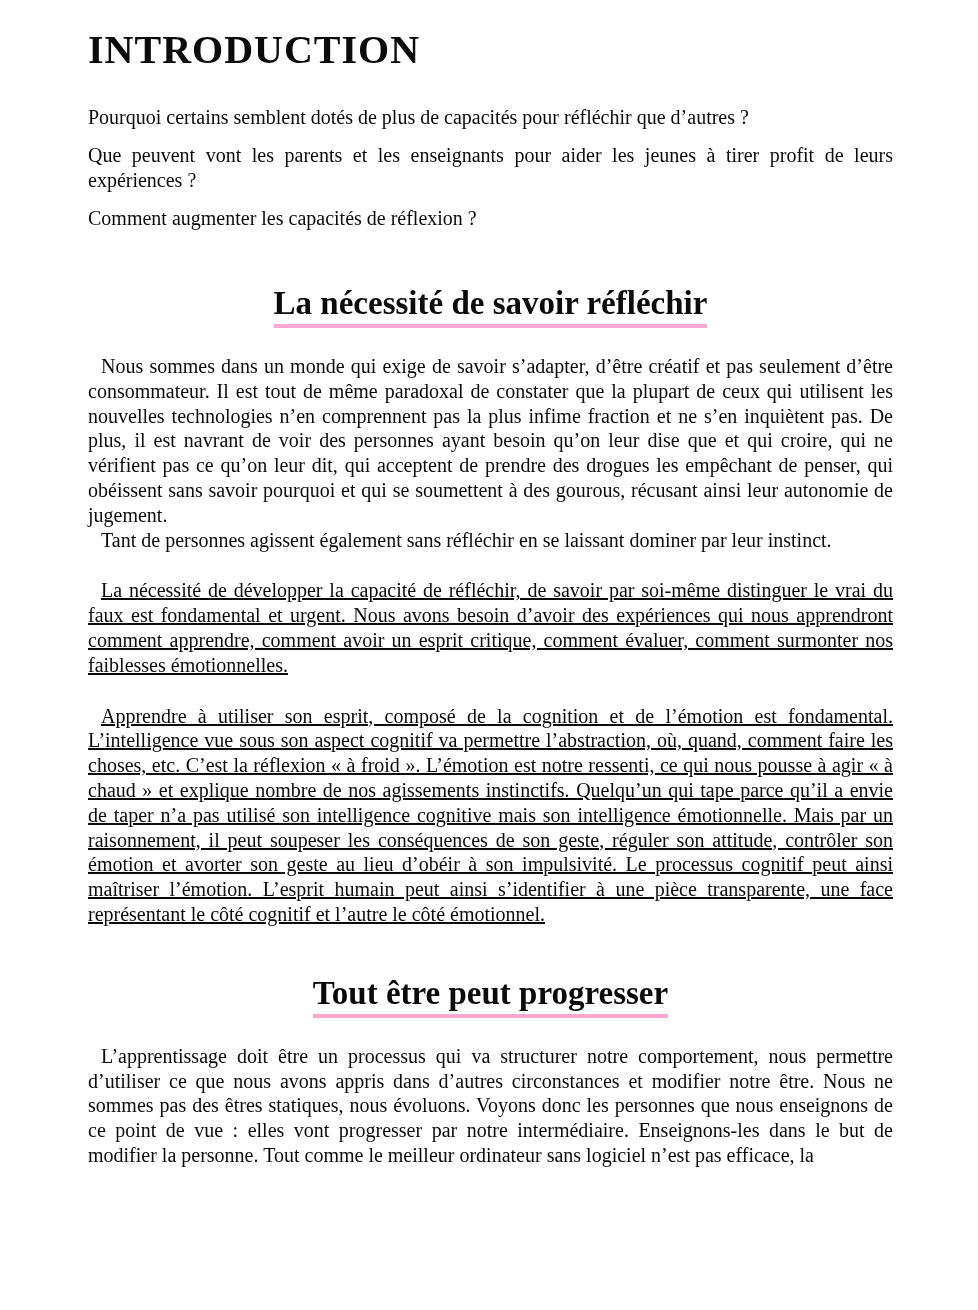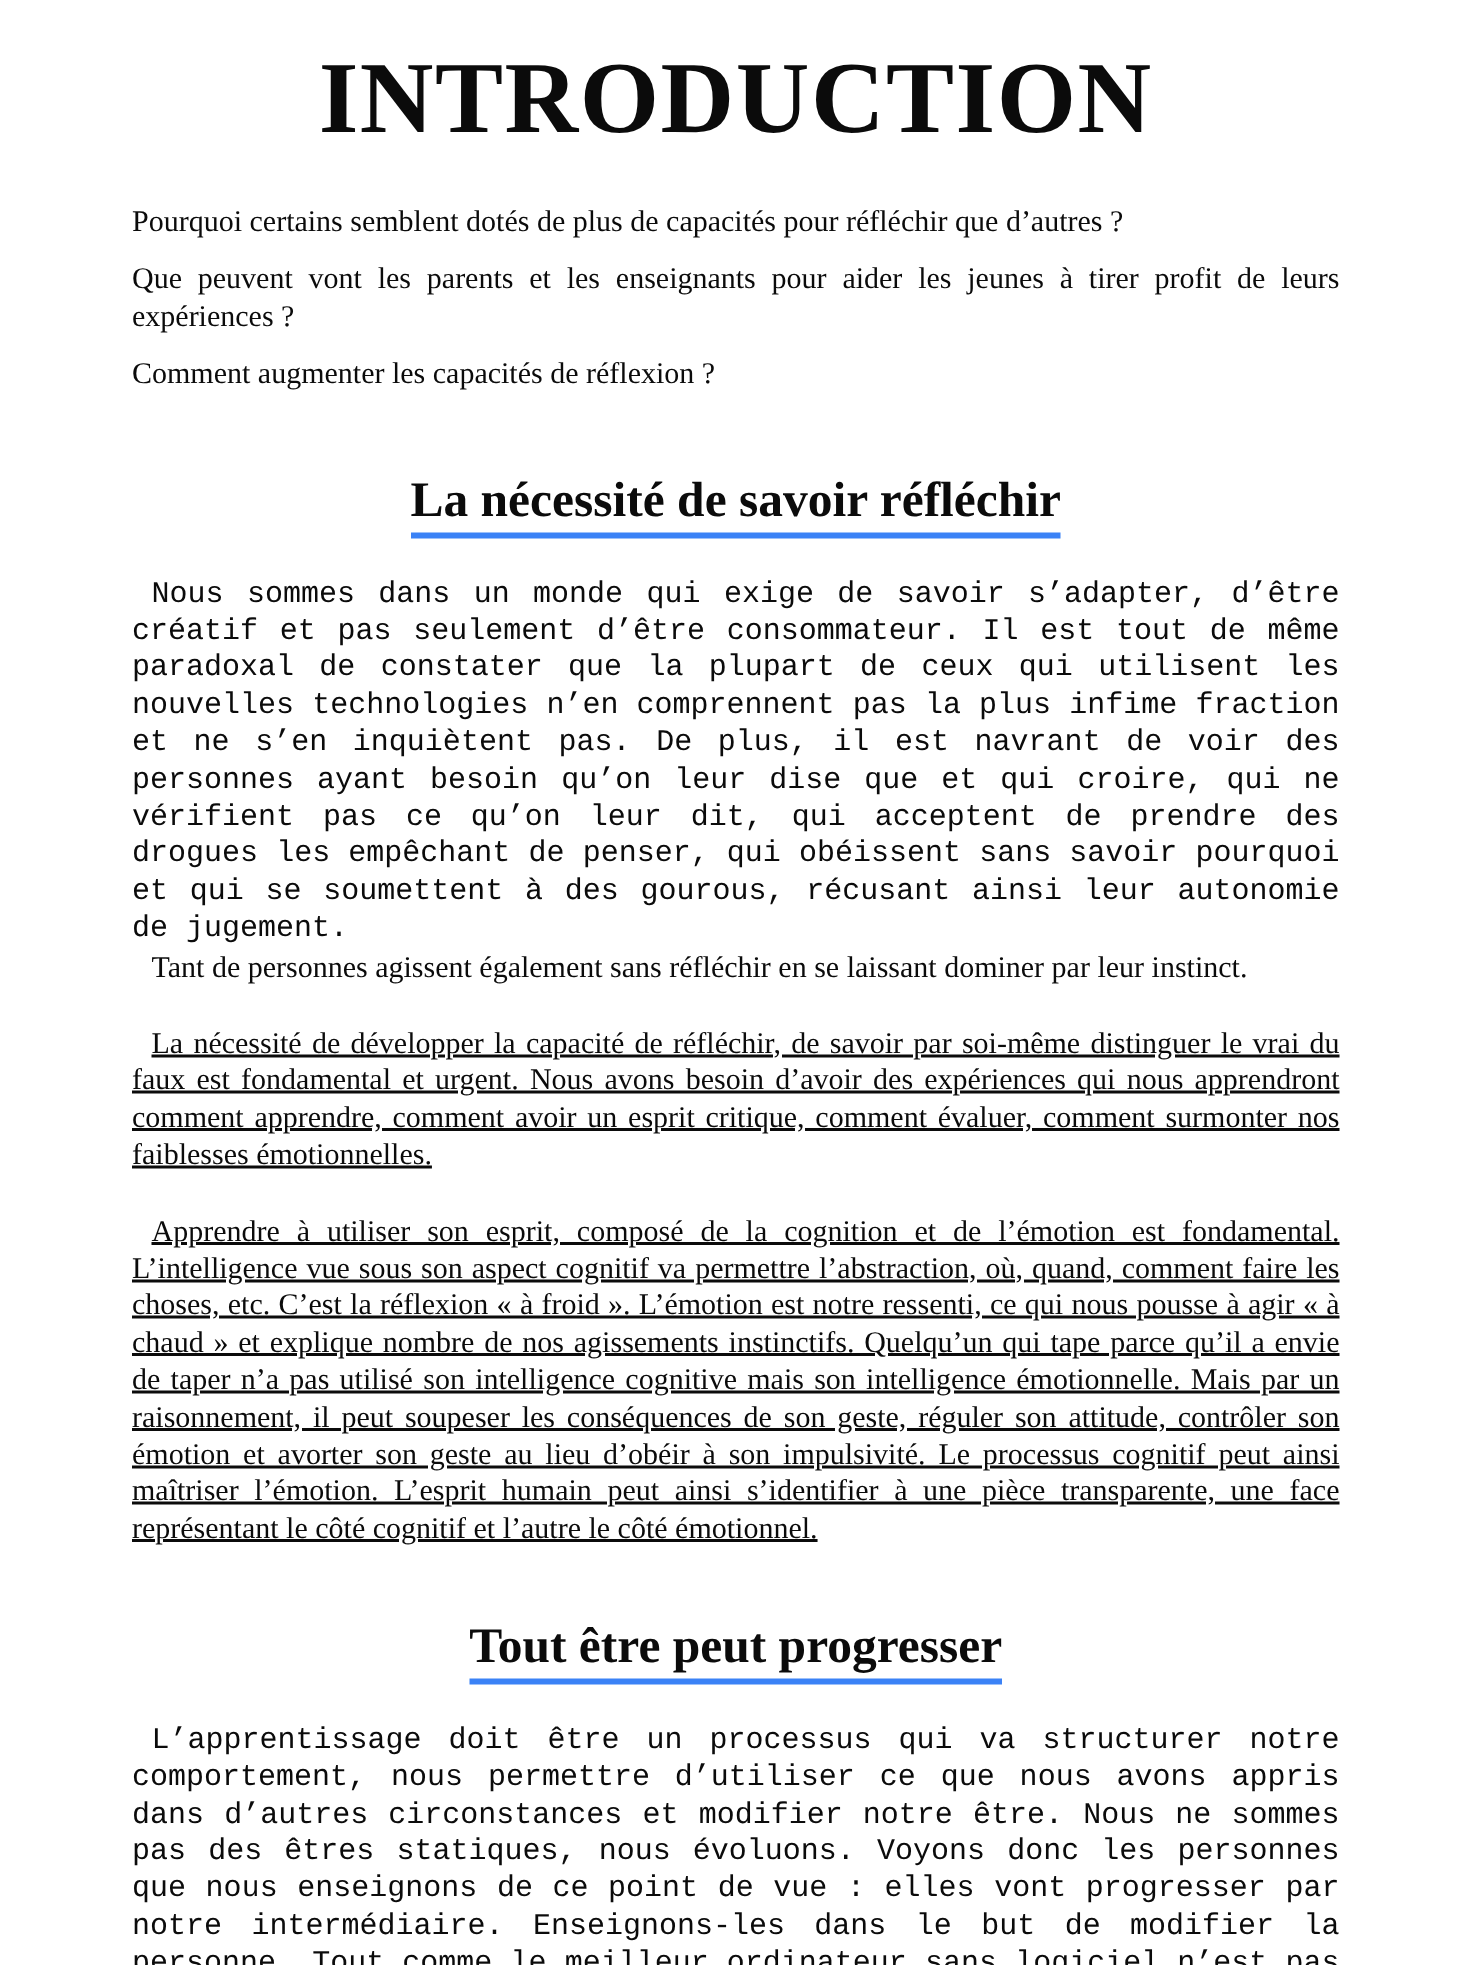--- a/index.html
+++ b/index.html
@@ -15,22 +15,21 @@
     background: #ffffff;
     color: #0b0b0b;
     font-family: "Liberation Serif", serif;
     overflow: hidden;
     box-sizing: border-box;
     padding: 0 85px 0 88px;
   }
   .doc-title {
     margin: 0;
     padding-top: 28px;
-    text-align: center;
-    font-size: 68px;
+    font-size: 40px;
     line-height: 1.1;
     font-weight: 700;
     letter-spacing: 1px;
     white-space: nowrap;
   }
   .questions {
     margin-top: 33px;
     font-size: 20px;
     line-height: 25px;
   }
@@ -40,33 +39,33 @@
   }
   .sec-head {
     text-align: center;
     font-size: 33px;
     line-height: 40px;
     font-weight: 700;
     margin: 0;
   }
   .sec-head .hl {
     display: inline-block;
-    border-bottom: 4px solid #3b82f6;
+    border-bottom: 4px solid #f9a8d4;
     padding-bottom: 1px;
   }
   .sec-head.first { margin-top: 52px; }
   .sec-head.second { margin-top: 46px; }
   .para {
     font-size: 20px;
     line-height: 24.8px;
     text-align: justify;
     text-indent: 13px;
     margin: 0;
   }
-  .para.after-head { margin-top: 26px; font-family: Liberation Mono, monospace; }
+  .para.after-head { margin-top: 26px; }
   .para.gap { margin-top: 26px; text-decoration: underline; }
   .footer {
     position: absolute;
     left: 0;
     right: 0;
     top: 1335px;
     height: 32px;
     font-size: 17px;
     line-height: 22px;
   }

